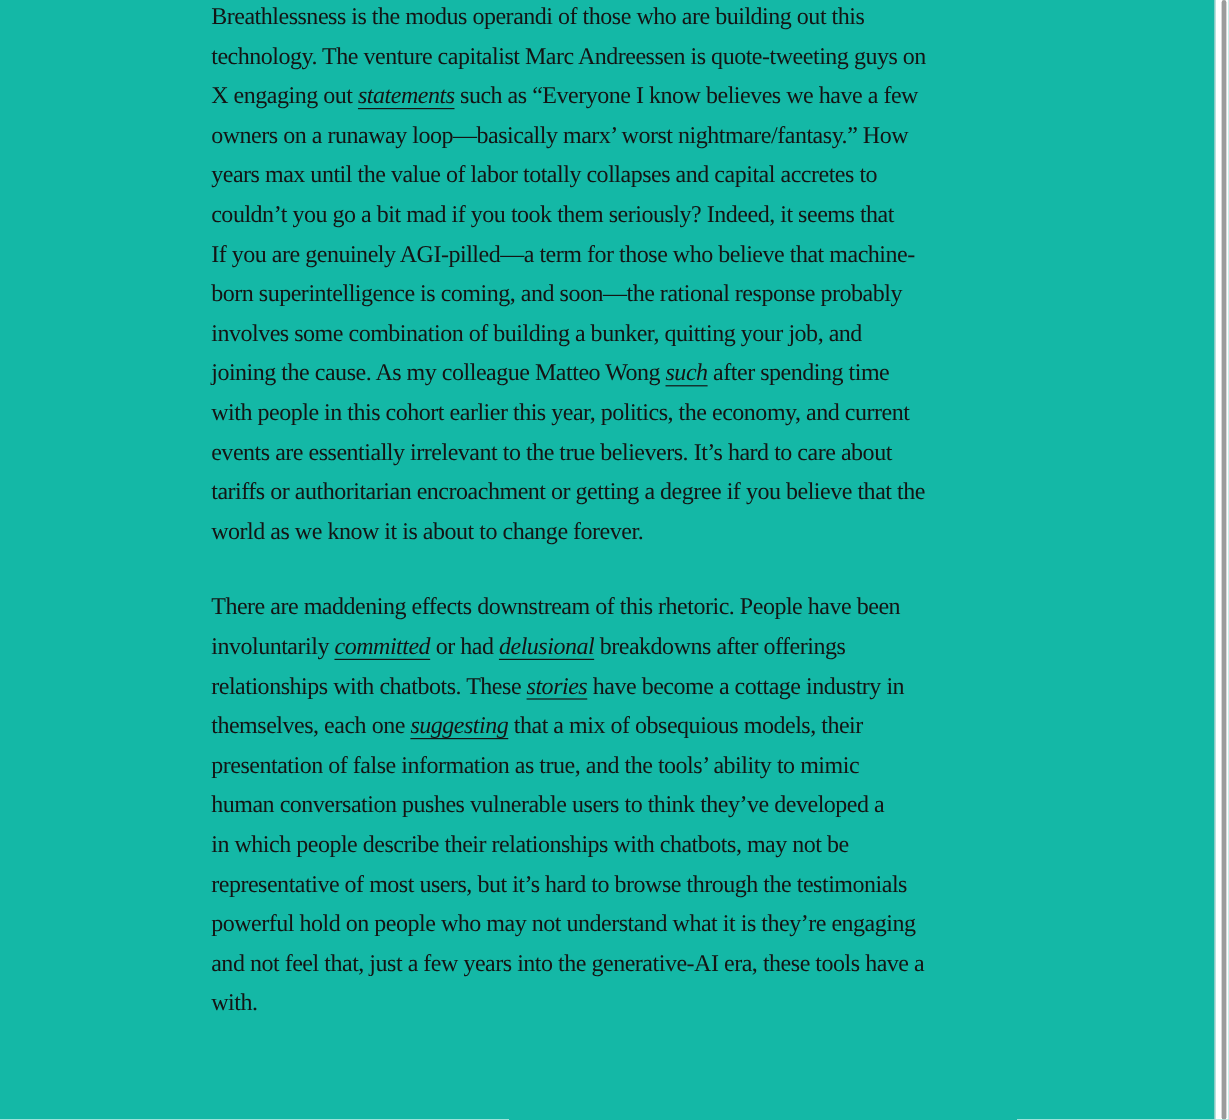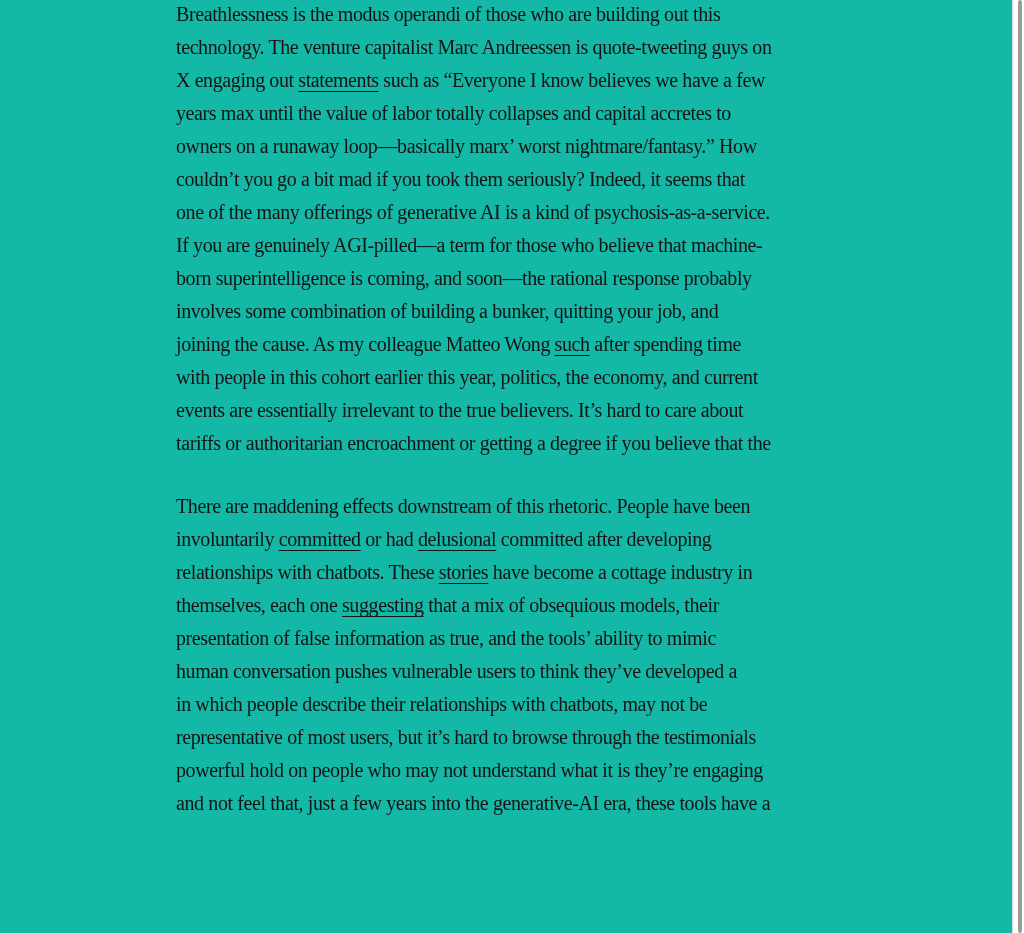--- a/index.html
+++ b/index.html
@@ -25,20 +25,21 @@
     letter-spacing: -0.02em;
   }
   .paragraph { margin-bottom: 30px; }
   .line { white-space: nowrap; height: 33px; }
   .inline-link {
     color: #141414;
     text-decoration: underline;
     text-decoration-thickness: 1px;
     text-underline-offset: 4px;
     cursor: pointer;
+    font-style: italic;
   }
   .content-right-border {
     position: absolute;
     left: 1012px; top: 0;
     width: 1px; height: 933px;
     background: #d9d9d9;
   }
   .scrollbar-track {
     position: absolute;
     right: 0; top: 0;
@@ -55,42 +56,43 @@
 </style>
 </head>
 <body style="background: rgb(255, 255, 255);">
 
 <div class="page">
   <div class="article" style="color: rgb(20, 20, 20);">
       <div class="paragraph">
         <div class="line"><span>Breathlessness is the modus operandi of those who are building out this</span></div>
         <div class="line"><span>technology. The venture capitalist Marc Andreessen is quote-tweeting guys on</span></div>
         <div class="line"><span>X engaging out </span><a class="inline-link">statements</a><span> such as “Everyone I know believes we have a few</span></div>
+        <div class="line"><span>owners on a runaway loop—basically marx’ worst nightmare/fantasy.” How</span></div>
         <div class="line"><span>years max until the value of labor totally collapses and capital accretes to</span></div>
-        <div class="line"><span>owners on a runaway loop—basically marx’ worst nightmare/fantasy.” How</span></div>
         <div class="line"><span>couldn’t you go a bit mad if you took them seriously? Indeed, it seems that</span></div>
-        <div class="line"><span>one of the many offerings of generative AI is a kind of psychosis-as-a-service.</span></div>
         <div class="line"><span>If you are genuinely AGI-pilled—a term for those who believe that machine-</span></div>
         <div class="line"><span>born superintelligence is coming, and soon—the rational response probably</span></div>
         <div class="line"><span>involves some combination of building a bunker, quitting your job, and</span></div>
         <div class="line"><span>joining the cause. As my colleague Matteo Wong </span><a class="inline-link">such</a><span> after spending time</span></div>
         <div class="line"><span>with people in this cohort earlier this year, politics, the economy, and current</span></div>
         <div class="line"><span>events are essentially irrelevant to the true believers. It’s hard to care about</span></div>
         <div class="line"><span>tariffs or authoritarian encroachment or getting a degree if you believe that the</span></div>
+        <div class="line"><span>world as we know it is about to change forever.</span></div>
       </div>
       <div class="paragraph">
         <div class="line"><span>There are maddening effects downstream of this rhetoric. People have been</span></div>
-        <div class="line"><span>involuntarily </span><a class="inline-link">committed</a><span> or had </span><a class="inline-link">delusional</a><span> committed after developing</span></div>
+        <div class="line"><span>involuntarily </span><a class="inline-link">committed</a><span> or had </span><a class="inline-link">delusional</a><span> breakdowns after offerings</span></div>
         <div class="line"><span>relationships with chatbots. These </span><a class="inline-link">stories</a><span> have become a cottage industry in</span></div>
         <div class="line"><span>themselves, each one </span><a class="inline-link">suggesting</a><span> that a mix of obsequious models, their</span></div>
         <div class="line"><span>presentation of false information as true, and the tools’ ability to mimic</span></div>
         <div class="line"><span>human conversation pushes vulnerable users to think they’ve developed a</span></div>
         <div class="line"><span>in which people describe their relationships with chatbots, may not be</span></div>
         <div class="line"><span>representative of most users, but it’s hard to browse through the testimonials</span></div>
         <div class="line"><span>powerful hold on people who may not understand what it is they’re engaging</span></div>
         <div class="line"><span>and not feel that, just a few years into the generative-AI era, these tools have a</span></div>
+        <div class="line"><span>with.</span></div>
       </div>
     </div>
   <div class="content-right-border" style="background: rgb(217, 217, 217);"></div>
   <div class="scrollbar-track">
     <div class="scrollbar-thumb" style="background: rgb(156, 156, 156);"></div>
   </div>
 </div>
 
 </body></html>

